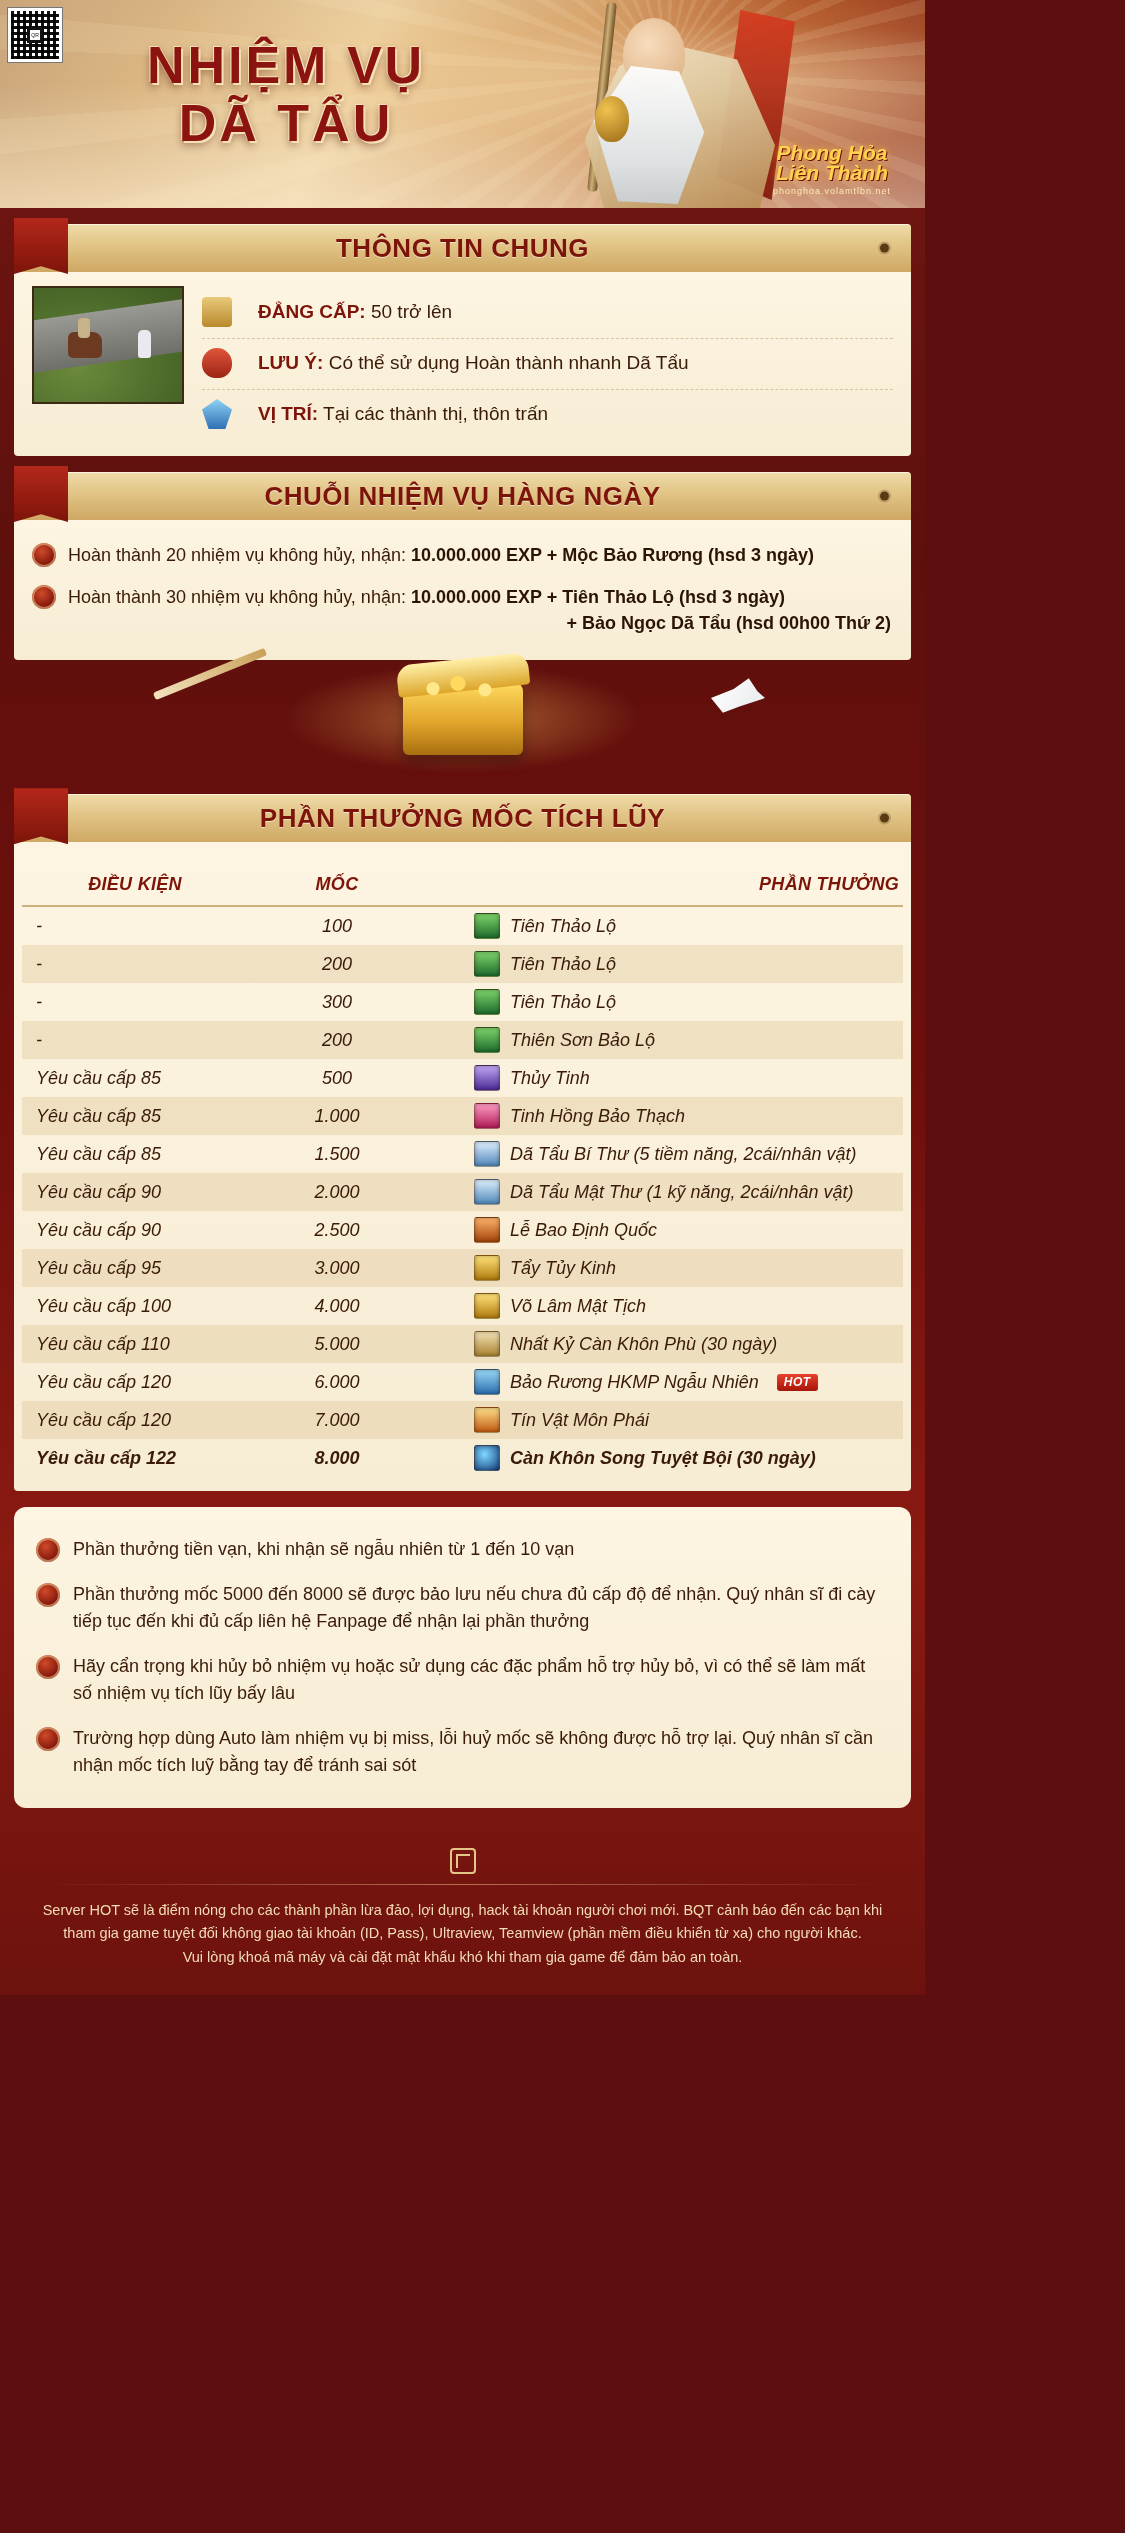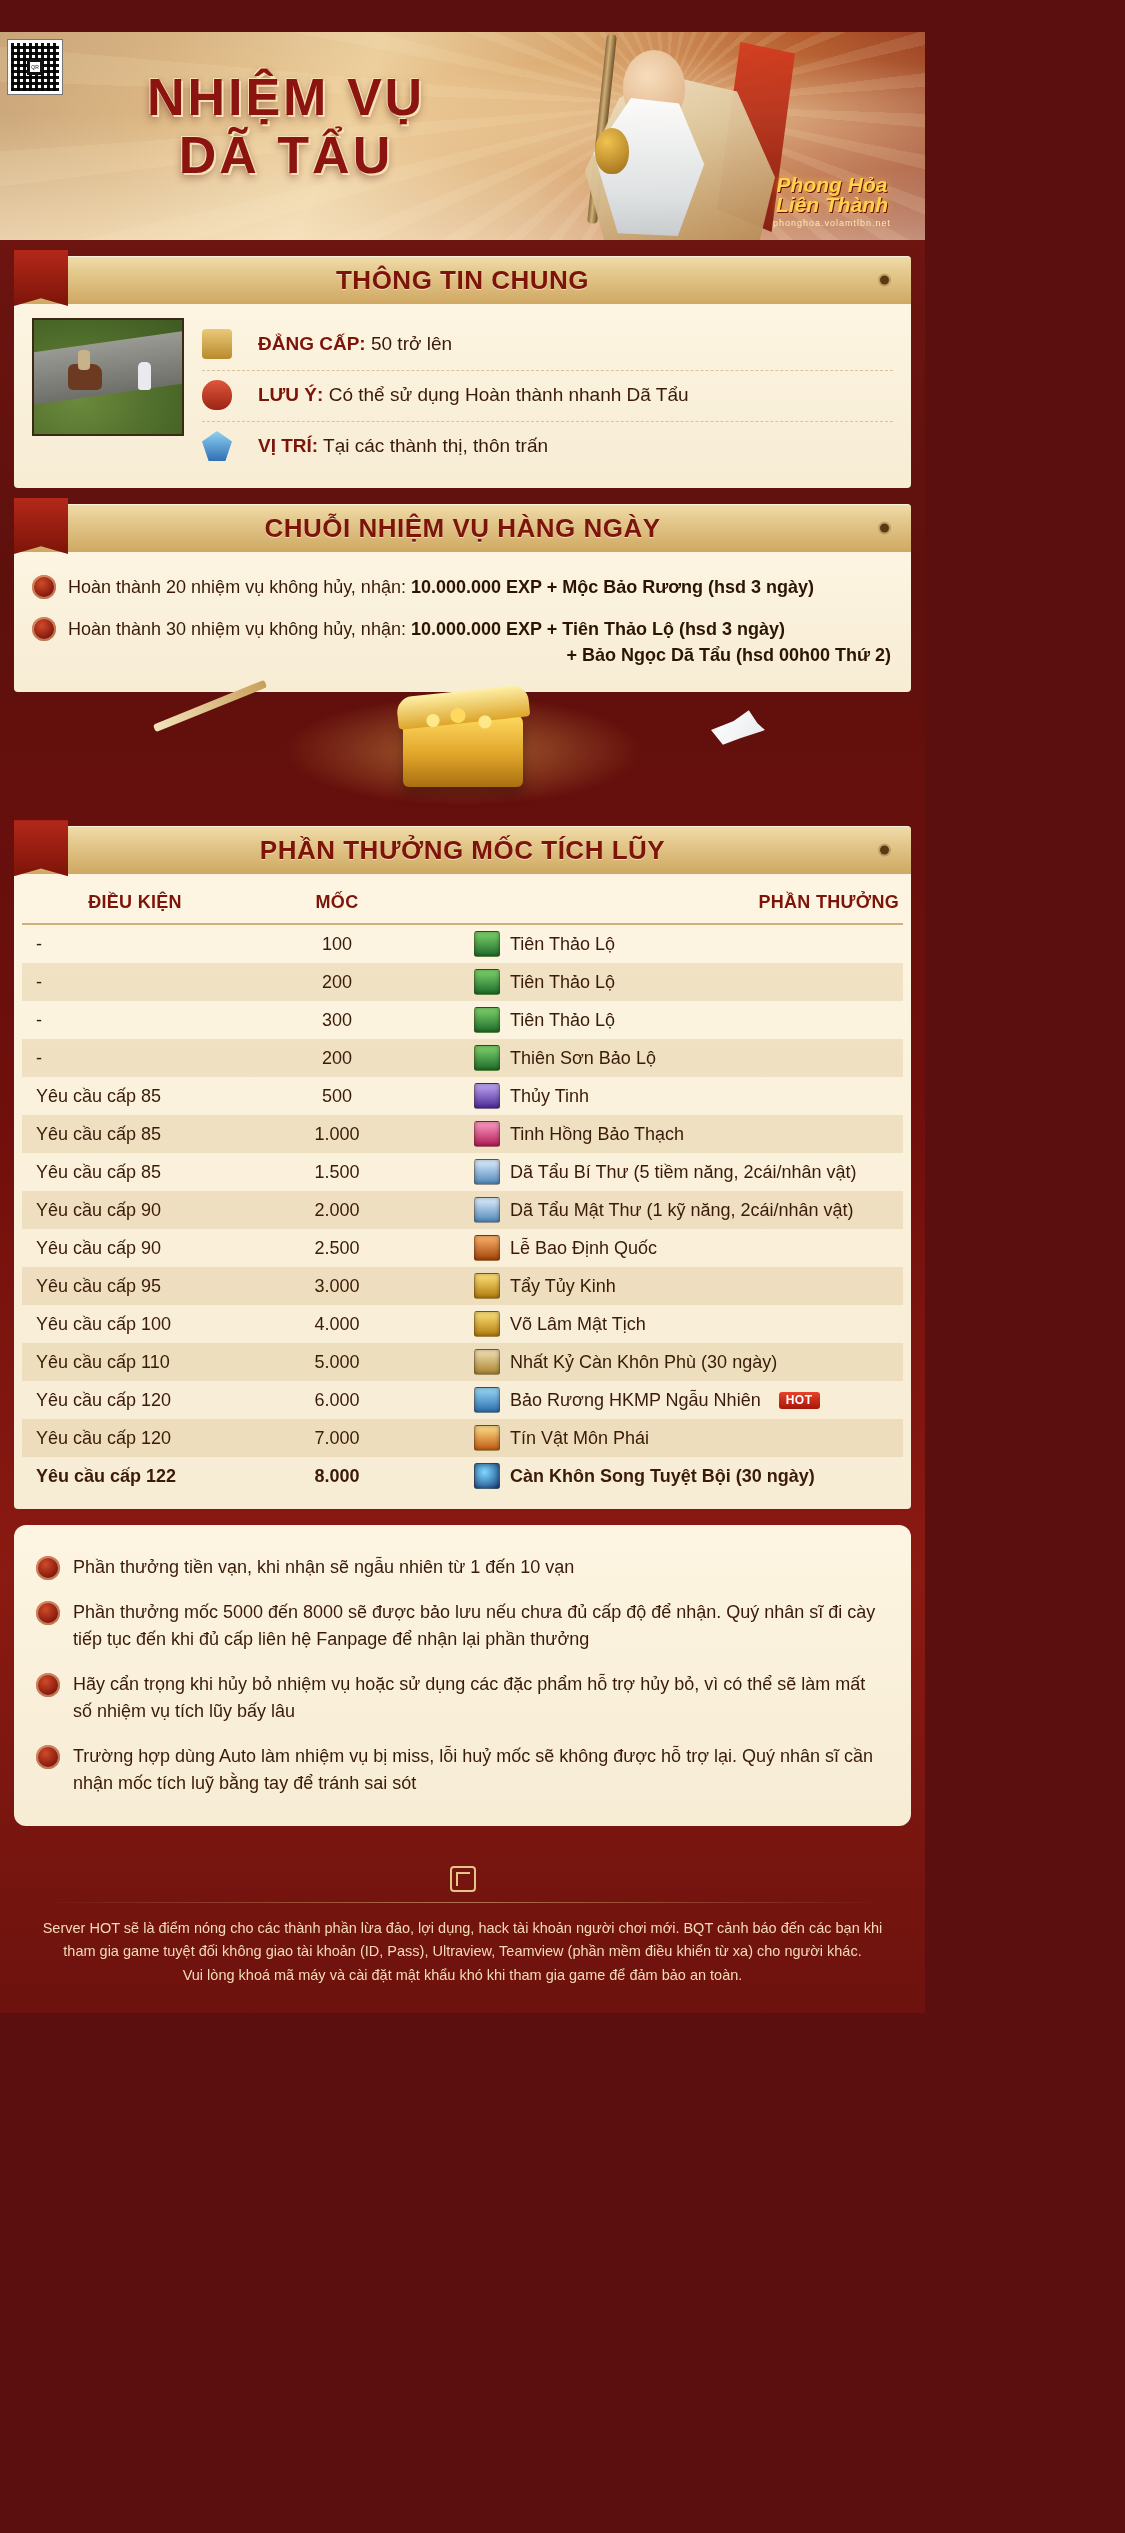--- a/index.html
+++ b/index.html
@@ -8,21 +8,20 @@
     background: #5b0f0f;
     font-family: "Liberation Sans", sans-serif;
     color: #3a1a08;
   }
   .page {
     width: 925px;
     position: relative;
     background:
       linear-gradient(180deg, #7c1a14 0%, #6b1410 12%, #5e100d 28%, #700f0c 55%, #8a1a12 78%, #6d120e 100%);
     overflow: hidden;
-    margin-top: 32px;
   }
 
   
   .hero {
     height: 208px;
     position: relative;
     overflow: hidden;
     background:
       radial-gradient(ellipse at 78% 40%, rgba(255,235,190,0.65) 0%, rgba(255,205,130,0.22) 35%, rgba(120,30,16,0) 70%),
       linear-gradient(115deg, #c9a57a 0%, #d8b483 18%, #e9cfa2 38%, #cf9d6a 58%, #a8491f 78%, #7e1c10 100%);
@@ -421,21 +420,21 @@
       <div class="coins"></div>
     </div>
     <div class="bird"></div>
   </div>
 
   <div class="sec">
     <div class="sec-head">
       <div class="title">PHẦN THƯỞNG MỐC TÍCH LŨY</div>
       <div class="dot"></div>
     </div>
-    <div class="sec-body" style="padding:10px 8px 14px;">
+    <div class="sec-body" style="padding:24px 8px 14px;font-style:italic;">
       <table class="tbl">
         <thead>
           <tr>
             <th class="c-cond">ĐIỀU KIỆN</th>
             <th class="c-moc">MỐC</th>
             <th class="c-rew">PHẦN THƯỞNG</th>
           </tr>
         </thead>
         <tbody>
           <tr>

